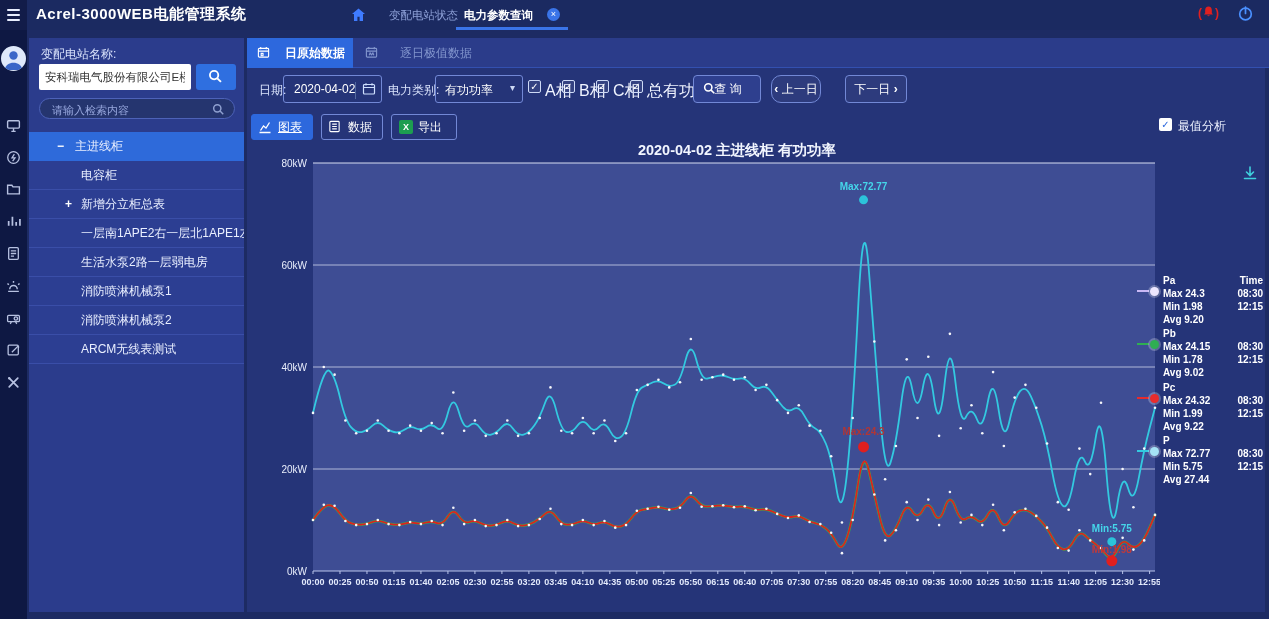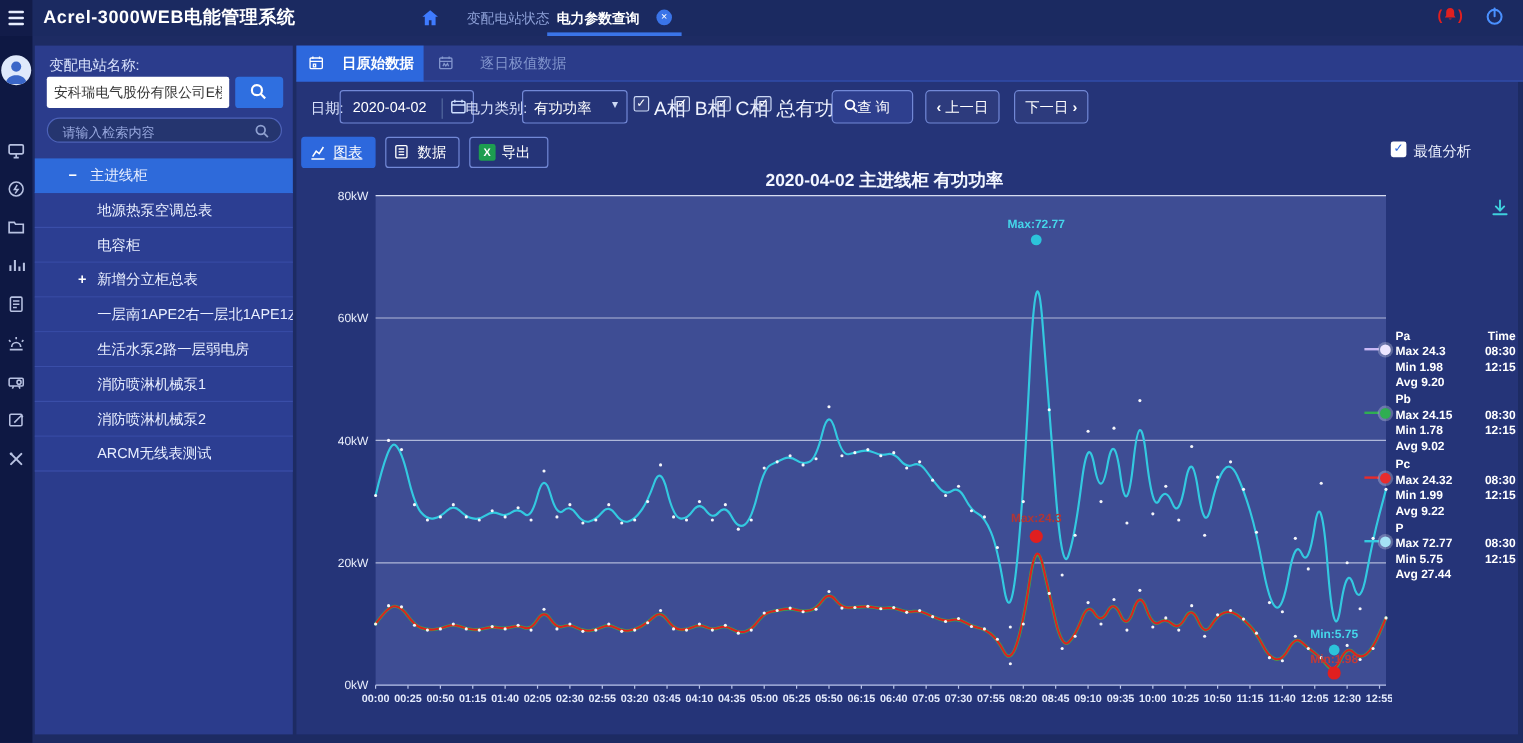--- a/index.html
+++ b/index.html
@@ -41,34 +41,34 @@
   .tree-row.haschild .toggle{left:36px;}
   
   #main{position:absolute;left:247px;top:38px;width:1018px;height:574px;background:#253478;}
   #tabstrip{position:absolute;left:0;top:0;width:1214px;height:30px;background:#2b3c8a;border-bottom:1px solid #3350b0;text-align:center;}
   .dtab{position:absolute;top:0;height:30px;line-height:30px;font-size:12px;color:#8295cd;padding-left:30px;}
   .dtab svg{position:absolute;left:10px;top:8px;}
   #dtab1{left:0;width:106px;background:#2d68dd;color:#ffffff;font-weight:bold;}
   #dtab2{left:108px;width:132px;}
   .flabel{position:absolute;top:44px;font-size:12px;color:#dbe4fd;}
   .fbox{position:absolute;top:37px;height:28px;border:1px solid #7288d6;border-radius:3px;color:#fff;font-size:12px;}
-  #date-box{left:36px;width:112px;}
+  #date-box{left:36px;width:99px;}
   #date-box .val{position:absolute;left:10px;top:6px;}
   #date-box .cal{position:absolute;right:5px;top:6px;border-left:1px solid #53699f;padding-left:6px;}
   #cat-select{left:188px;width:88px;}
   #cat-select .val{position:absolute;left:9px;top:6px;}
   #cat-select .caret{position:absolute;right:7px;top:6px;color:#cdd9f5;font-size:10px;}
   .chk{position:absolute;top:42px;width:13px;height:13px;border:1px solid #cdd9f5;border-radius:2px;background:rgba(255,255,255,.07);
     color:#fff;font-size:10px;line-height:12px;text-align:center;font-weight:bold;}
   .chklab{position:absolute;top:43px;font-size:16px;color:#f0f4ff;}
   .btn{position:absolute;top:37px;height:28px;border:1px solid #7288d6;border-radius:4px;color:#fff;font-size:12px;
     text-align:center;background:rgba(255,255,255,.04);}
   #query-btn{left:446px;width:68px;background:#2e3f8e;line-height:26px;padding-left:2px;}
   #query-btn svg{position:absolute;left:9px;top:6px;}
-  #prev-btn{left:524px;width:62px;line-height:26px;}
+  #prev-btn{left:524px;width:50px;line-height:26px;border-radius:10px;}
   #next-btn{left:598px;width:62px;line-height:26px;}
   .chev{font-weight:bold;font-size:12px;}
   .vbtn{position:absolute;top:76px;height:26px;border-radius:3px;color:#fff;font-size:12px;line-height:24px;
     border:1px solid #7288d6;padding-left:26px;}
   .vbtn svg{position:absolute;left:6px;top:5px;}
   #view-chart{left:4px;width:62px;background:#2d68dd;border-color:#2d68dd;text-decoration:underline;}
   #view-data{left:74px;width:62px;}
   #view-export{left:144px;width:66px;}
   #excel-chip{position:absolute;left:7px;top:5px;width:14px;height:14px;background:#1d9d50;border-radius:2px;color:#fff;
     font-size:9px;font-weight:bold;line-height:14px;text-align:center;}
@@ -168,21 +168,20 @@
   </div>
   <div id="search-pill">
     <span class="ph">请输入检索内容</span>
     <svg width="13" height="13" viewBox="0 0 14 14" fill="none" stroke="#8fa0d0" stroke-width="1.6">
         <circle cx="5.7" cy="5.7" r="3.9"></circle>
         <path d="M8.7 8.7l3.4 3.4"></path>
       </svg>
   </div>
   <div id="tree">
       <div class="tree-row root" style="background: rgb(46, 106, 218);"><span class="toggle">−</span><span>主进线柜</span></div>
-      <div class="tree-row"><span>地源热泵空调总表</span></div>
       <div class="tree-row"><span>电容柜</span></div>
       <div class="tree-row haschild"><span class="toggle">+</span><span>新增分立柜总表</span></div>
       <div class="tree-row"><span>一层南1APE2右一层北1APE1左</span></div>
       <div class="tree-row"><span>生活水泵2路一层弱电房</span></div>
       <div class="tree-row"><span>消防喷淋机械泵1</span></div>
       <div class="tree-row"><span>消防喷淋机械泵2</span></div>
       <div class="tree-row"><span>ARCM无线表测试</span></div>
     </div>
 </div>
 

